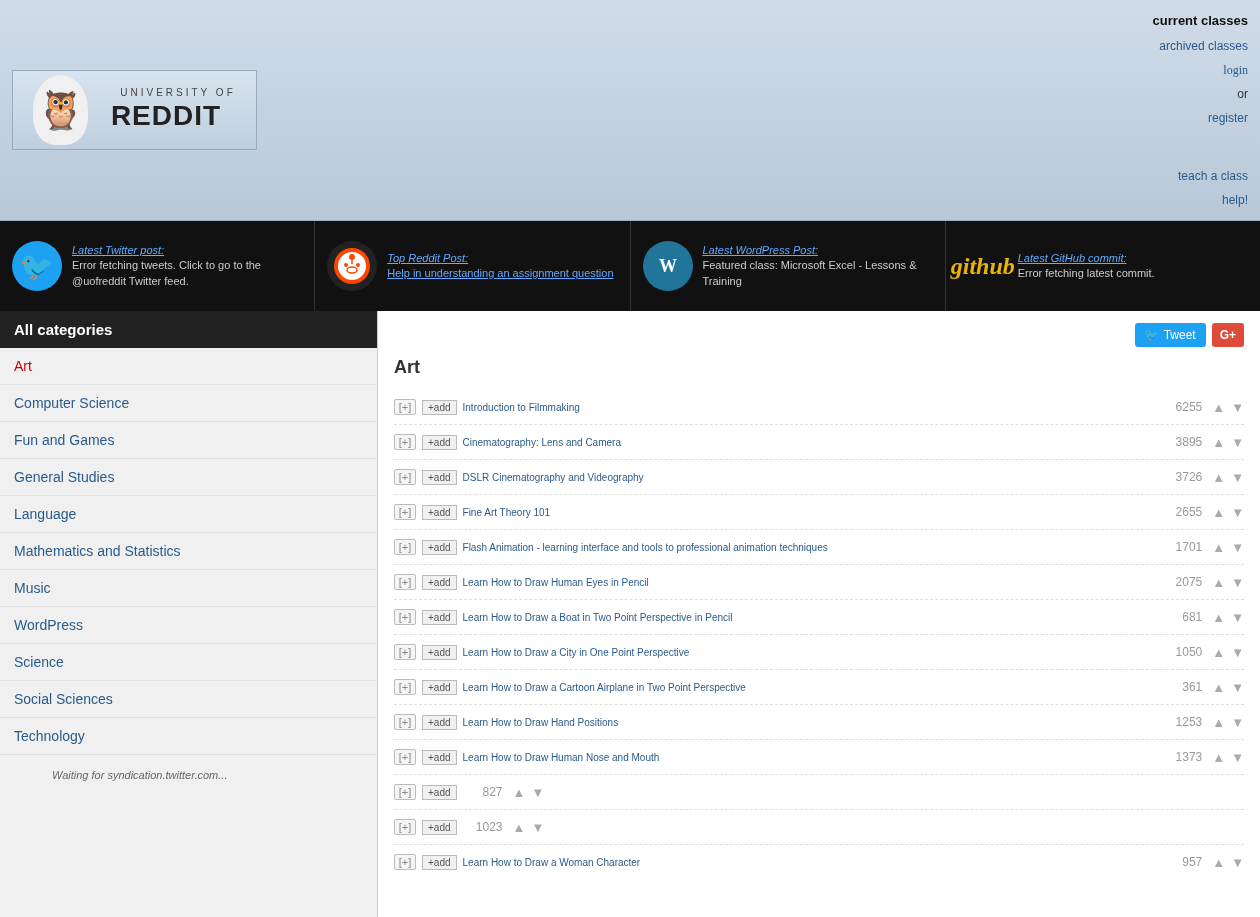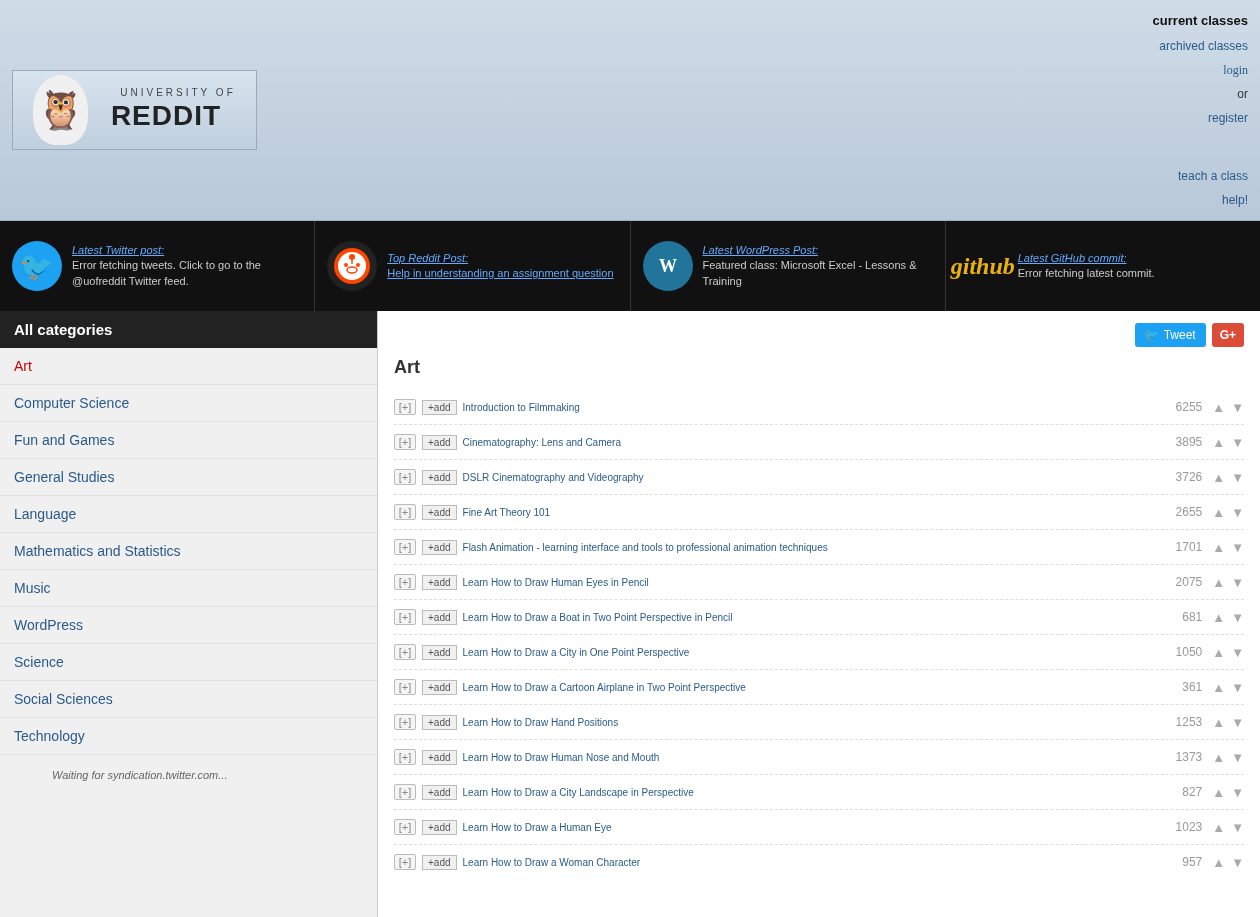--- a/index.html
+++ b/index.html
@@ -385,29 +385,27 @@
     <button class="btn-expand">[+]</button>
     <button class="btn-add">+add</button>
     <span class="course-name"><a>Learn How to Draw Human Nose and Mouth</a></span>
     <span class="course-count">1373</span>
     <span class="vote-btn" style="color:#aaa;font-size:13px;">▲</span>
     <span class="vote-btn" style="color:#aaa;font-size:13px;">▼</span>
   </div>
         <div class="course-row">
     <button class="btn-expand">[+]</button>
     <button class="btn-add">+add</button>
-    <span class="course-name"><a>Learn How to Draw a City Landscape in Perspective</a></span>
     <span class="course-count">827</span>
     <span class="vote-btn" style="color:#aaa;font-size:13px;">▲</span>
     <span class="vote-btn" style="color:#aaa;font-size:13px;">▼</span>
   </div>
         <div class="course-row">
     <button class="btn-expand">[+]</button>
     <button class="btn-add">+add</button>
-    <span class="course-name"><a>Learn How to Draw a Human Eye</a></span>
     <span class="course-count">1023</span>
     <span class="vote-btn" style="color:#aaa;font-size:13px;">▲</span>
     <span class="vote-btn" style="color:#aaa;font-size:13px;">▼</span>
   </div>
         <div class="course-row">
     <button class="btn-expand">[+]</button>
     <button class="btn-add">+add</button>
     <span class="course-name"><a>Learn How to Draw a Woman Character</a></span>
     <span class="course-count">957</span>
     <span class="vote-btn" style="color:#aaa;font-size:13px;">▲</span>

